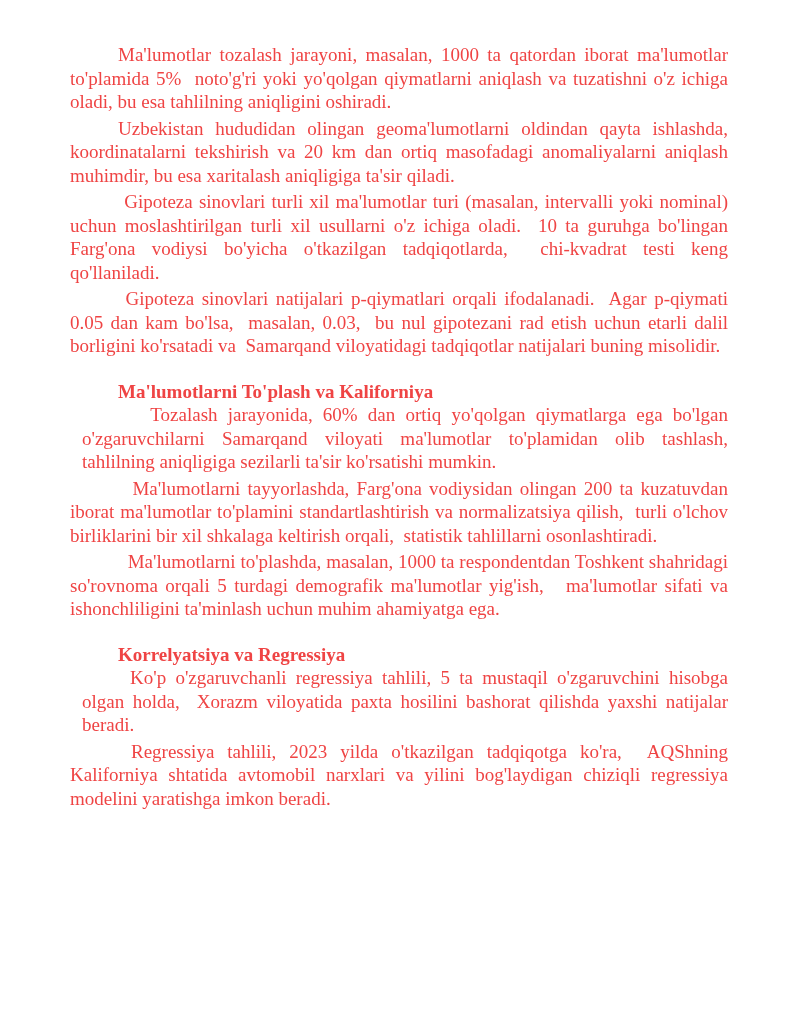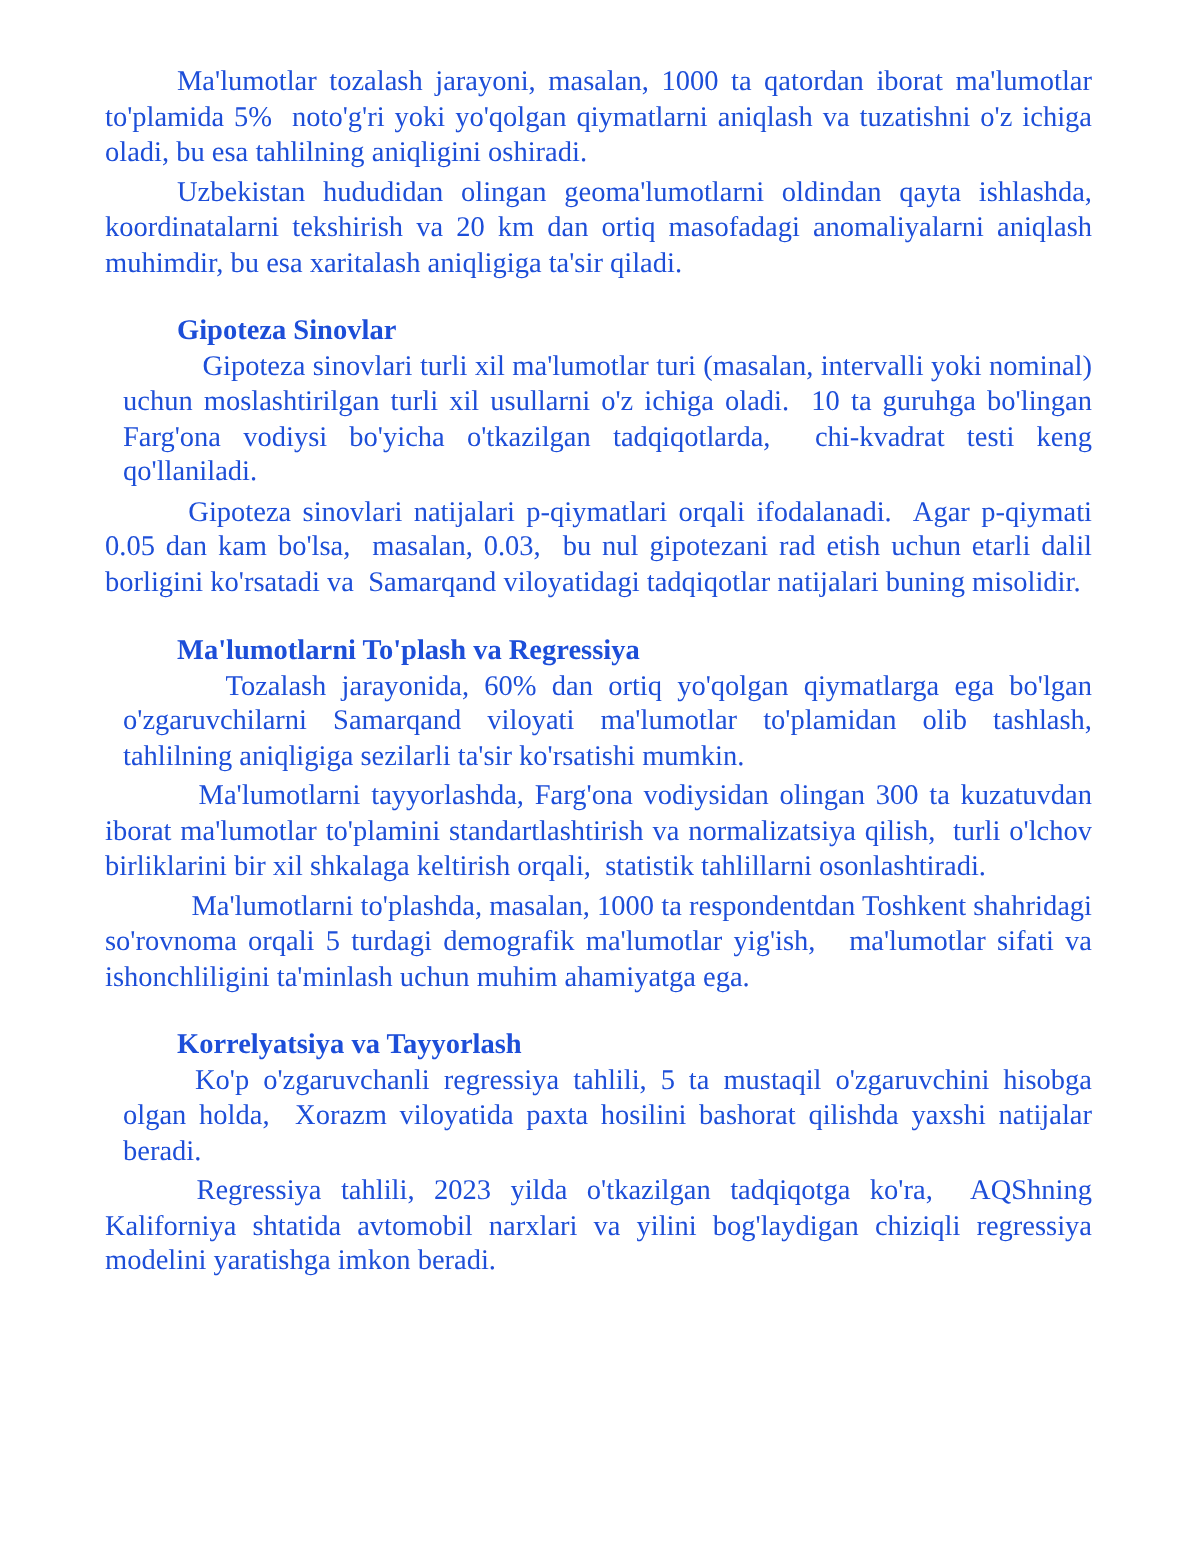--- a/index.html
+++ b/index.html
@@ -15,21 +15,21 @@
   }
   .page {
     box-sizing: border-box;
     width: 800px;
     height: 1035px;
     padding: 43px 72px 44px 70px;
     background: #ffffff;
     font-family: "Liberation Serif", "DejaVu Serif", serif;
     font-size: 19px;
     line-height: 23.5px;
-    color: #1d4ed8;
+    color: #ef4444;
   }
   .para {
     margin: 0;
     text-align: justify;
     text-indent: 48px;
     white-space: pre-wrap;
   }
   .para + .para {
     margin-top: 3px;
   }
@@ -50,34 +50,33 @@
 </style>
 </head>
 <body>
 
 <div class="page">
 
   <p class="para">Ma'lumotlar tozalash jarayoni, masalan, 1000 ta qatordan iborat ma'lumotlar to'plamida 5%  noto'g'ri yoki yo'qolgan qiymatlarni aniqlash va tuzatishni o'z ichiga oladi, bu esa tahlilning aniqligini oshiradi.</p>
 
   <p class="para">Uzbekistan hududidan olingan geoma'lumotlarni oldindan qayta ishlashda, koordinatalarni tekshirish va 20 km dan ortiq masofadagi anomaliyalarni aniqlash muhimdir, bu esa xaritalash aniqligiga ta'sir qiladi.</p>
 
-  <h2 class="heading">Gipoteza Sinovlar</h2>
 
   <p class="para"> Gipoteza sinovlari turli xil ma'lumotlar turi (masalan, intervalli yoki nominal) uchun moslashtirilgan turli xil usullarni o'z ichiga oladi.  10 ta guruhga bo'lingan  Farg'ona vodiysi bo'yicha o'tkazilgan tadqiqotlarda,  chi-kvadrat testi keng qo'llaniladi.</p>
 
 
   <p class="para"> Gipoteza sinovlari natijalari p-qiymatlari orqali ifodalanadi.  Agar p-qiymati 0.05 dan kam bo'lsa,  masalan, 0.03,  bu nul gipotezani rad etish uchun etarli dalil borligini ko'rsatadi va  Samarqand viloyatidagi tadqiqotlar natijalari buning misolidir.</p>
 
-  <h2 class="heading">Ma'lumotlarni To'plash va Regressiya</h2>
+  <h2 class="heading">Ma'lumotlarni To'plash va Kaliforniya</h2>
 
   <p class="para">  Tozalash jarayonida, 60% dan ortiq yo'qolgan qiymatlarga ega bo'lgan o'zgaruvchilarni Samarqand viloyati ma'lumotlar to'plamidan olib tashlash, tahlilning aniqligiga sezilarli ta'sir ko'rsatishi mumkin.</p>
 
-  <p class="para">  Ma'lumotlarni tayyorlashda, Farg'ona vodiysidan olingan 300 ta kuzatuvdan iborat ma'lumotlar to'plamini standartlashtirish va normalizatsiya qilish,  turli o'lchov birliklarini bir xil shkalaga keltirish orqali,  statistik tahlillarni osonlashtiradi.</p>
+  <p class="para">  Ma'lumotlarni tayyorlashda, Farg'ona vodiysidan olingan 200 ta kuzatuvdan iborat ma'lumotlar to'plamini standartlashtirish va normalizatsiya qilish,  turli o'lchov birliklarini bir xil shkalaga keltirish orqali,  statistik tahlillarni osonlashtiradi.</p>
 
   <p class="para">  Ma'lumotlarni to'plashda, masalan, 1000 ta respondentdan Toshkent shahridagi so'rovnoma orqali 5 turdagi demografik ma'lumotlar yig'ish,   ma'lumotlar sifati va ishonchliligini ta'minlash uchun muhim ahamiyatga ega.</p>
 
-  <h2 class="heading">Korrelyatsiya va Tayyorlash</h2>
+  <h2 class="heading">Korrelyatsiya va Regressiya</h2>
 
   <p class="para">Ko'p o'zgaruvchanli regressiya tahlili, 5 ta mustaqil o'zgaruvchini hisobga olgan holda,  Xorazm viloyatida paxta hosilini bashorat qilishda yaxshi natijalar beradi.</p>
 
   <p class="para"> Regressiya tahlili, 2023 yilda o'tkazilgan tadqiqotga ko'ra,  AQShning Kaliforniya shtatida avtomobil narxlari va yilini bog'laydigan chiziqli regressiya modelini yaratishga imkon beradi.</p>
 
 </div>
 
 </body></html>

